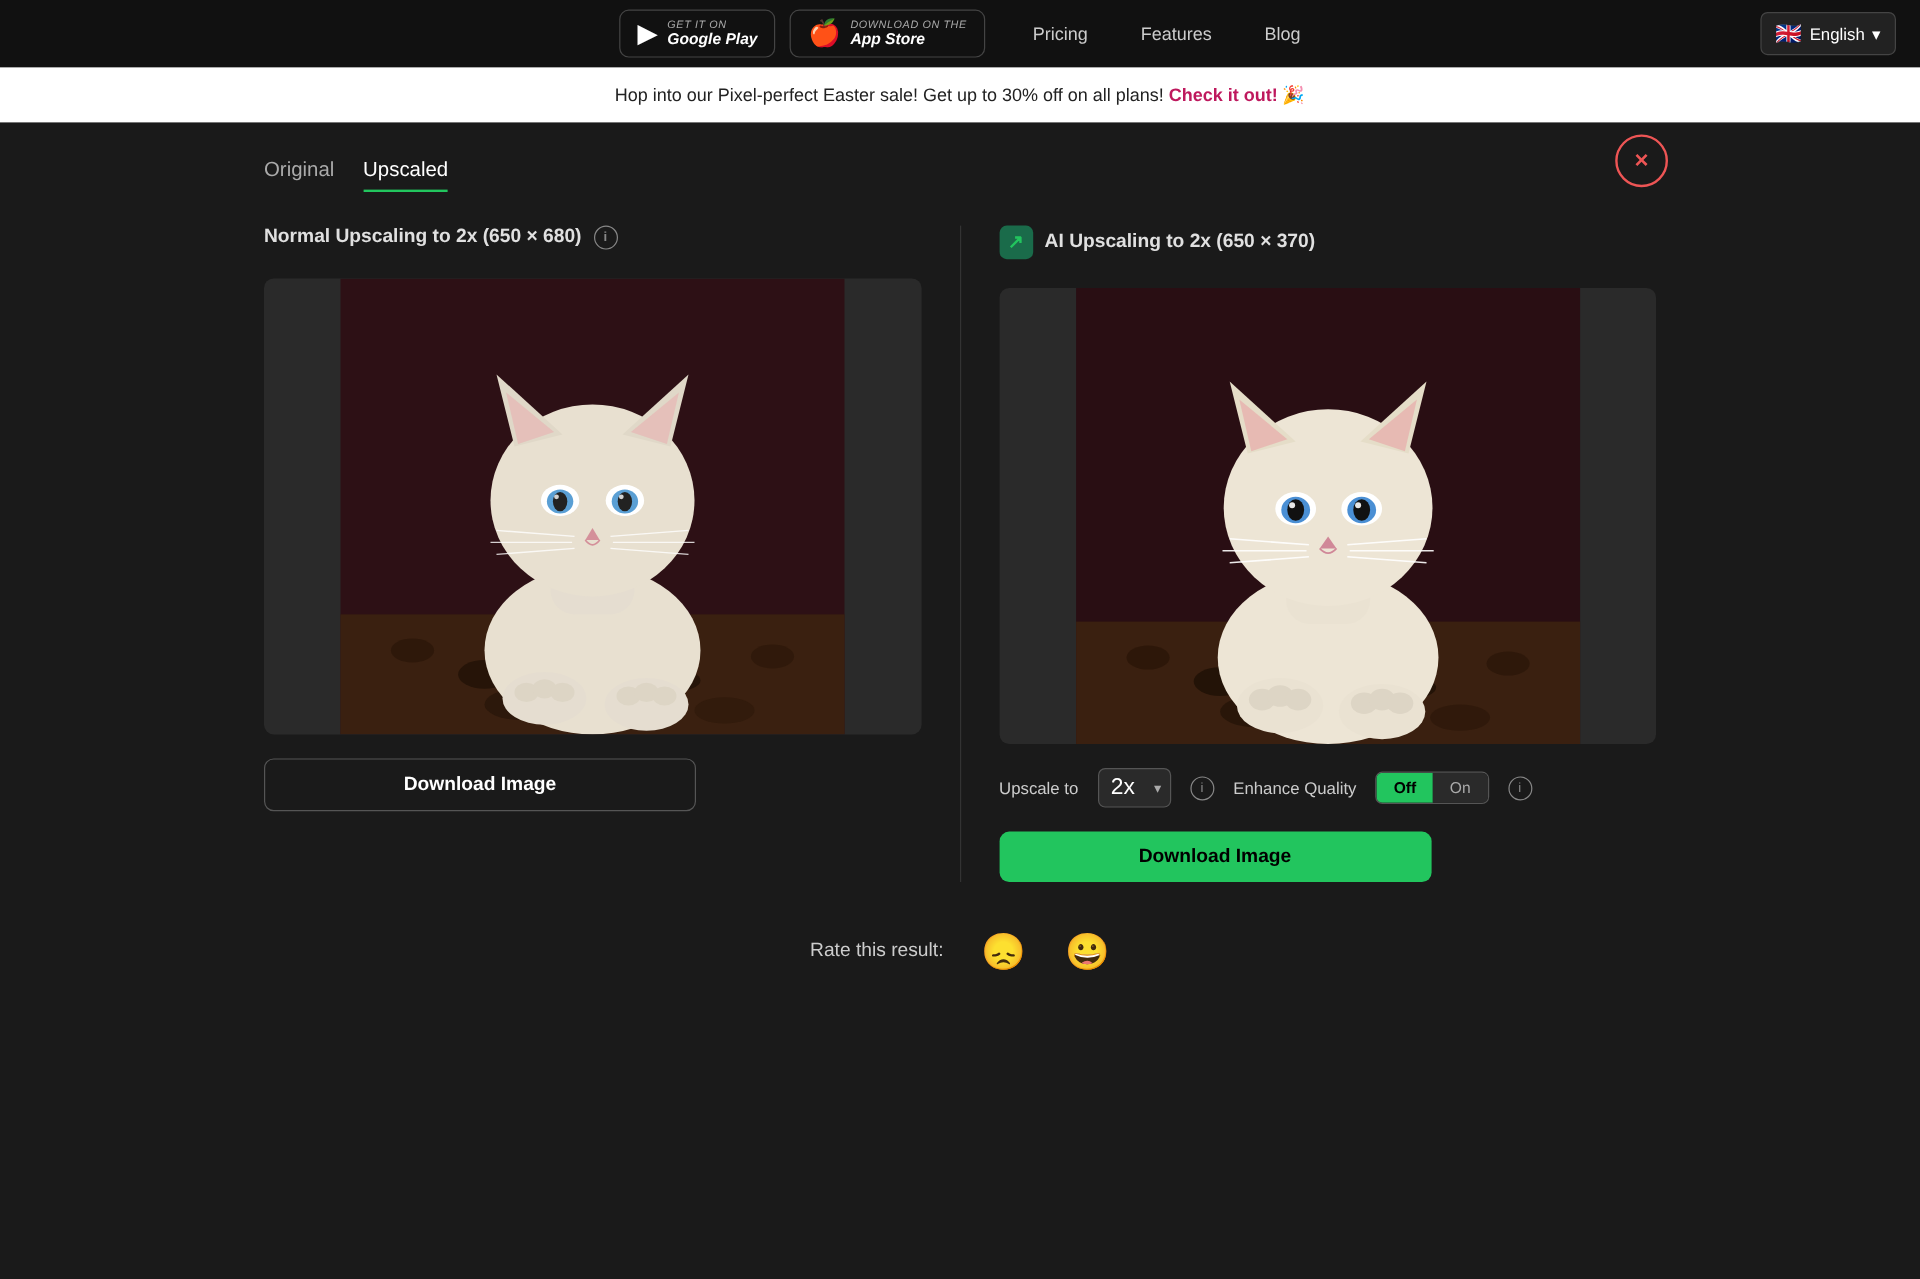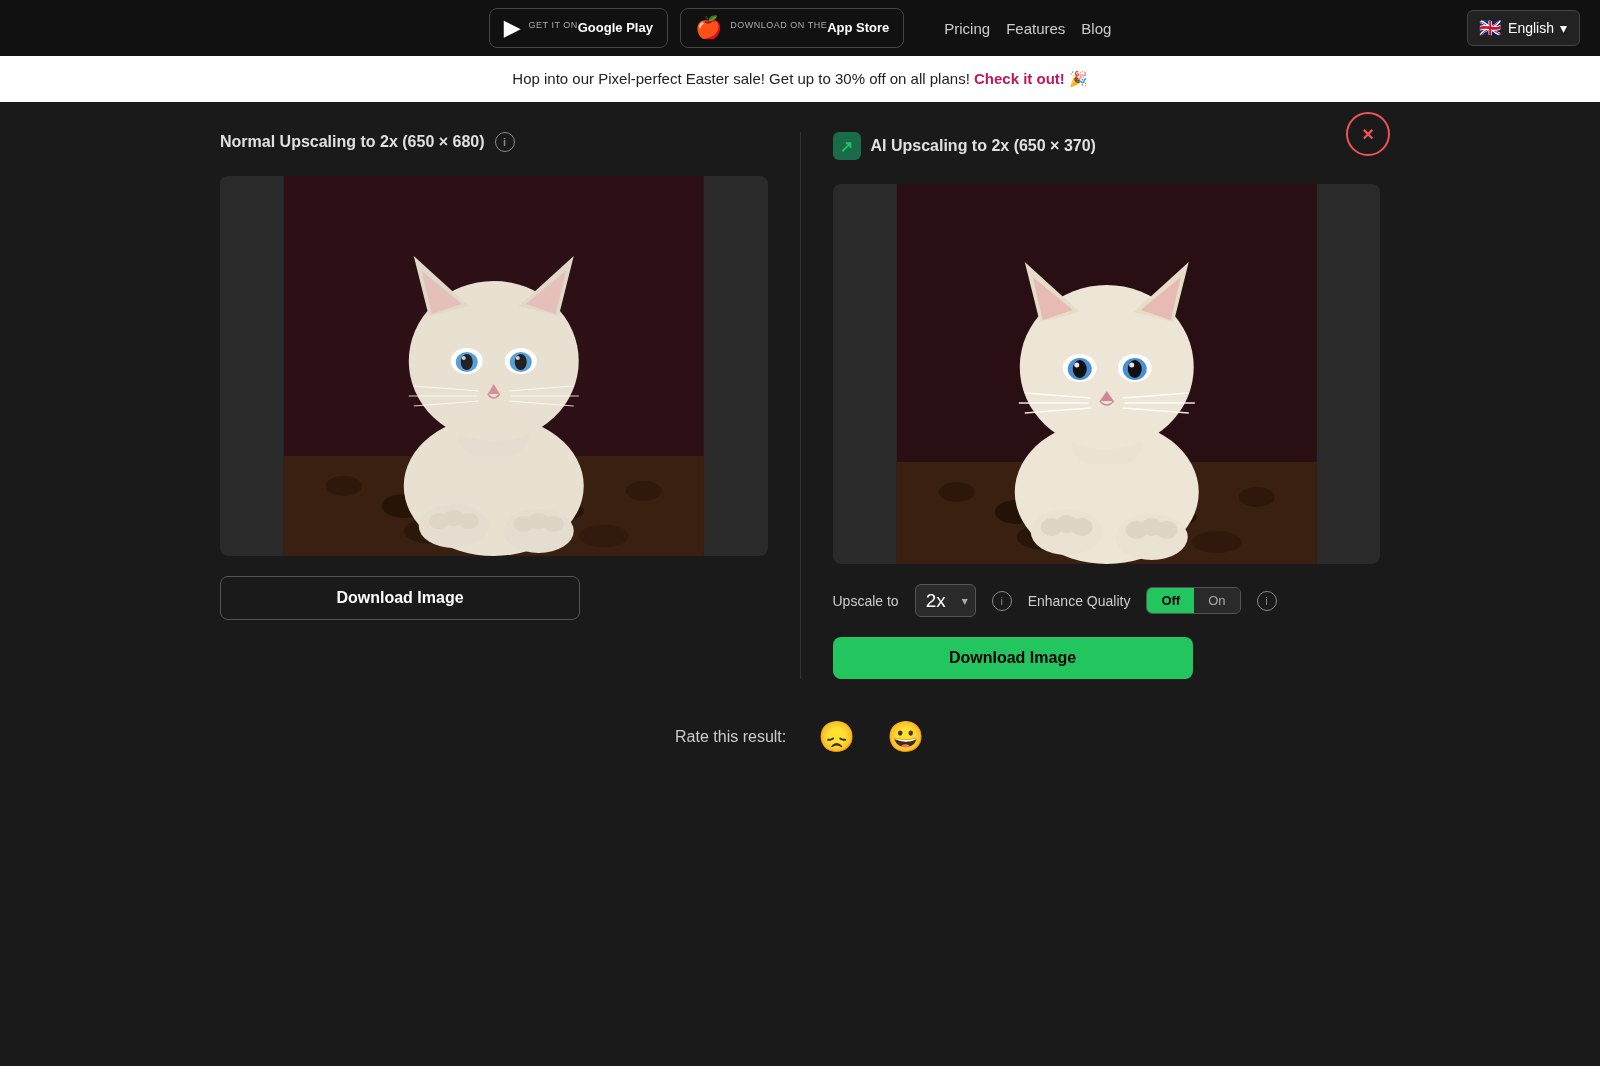--- a/index.html
+++ b/index.html
@@ -29,29 +29,30 @@
       padding: 6px 14px;
       color: #fff;
       cursor: pointer;
       text-decoration: none;
     }
     .store-btn-icon {
       font-size: 22px;
     }
     .store-btn-text {
       display: flex;
-      flex-direction: row;
+      flex-direction: column;
       line-height: 1.1;
+      font-style: italic;
     }
     .store-btn-text .small { font-size: 9px; color: #aaa; text-transform: uppercase; letter-spacing: 0.5px; }
     .store-btn-text .big { font-size: 13px; font-weight: 600; }
     .nav-links {
       display: flex;
       align-items: center;
-      gap: 16px;
+      gap: 44px;
       margin-left: 24px;
     }
     .nav-link {
       color: #ccc;
       font-size: 15px;
       cursor: pointer;
       text-decoration: none;
     }
     .lang-btn {
       position: absolute;
@@ -326,20 +327,24 @@
 
 <div class="banner">
   <span>Hop into our Pixel-perfect Easter sale! Get up to 30% off on all plans!</span>
   <a href="#">Check it out! 🎉</a>
 </div>
 
 <div class="main-content">
 
   <button class="close-btn">×</button>
 
+  <div class="tabs">
+    <span class="tab">Original</span>
+    <span class="tab active">Upscaled</span>
+  </div>
 
   <div class="panels">
 
     <div class="panel">
       <div class="panel-header">
         <span>Normal Upscaling to 2x (650 × 680)</span>
         <span class="info-icon">i</span>
       </div>
 
       <div class="img-container">

